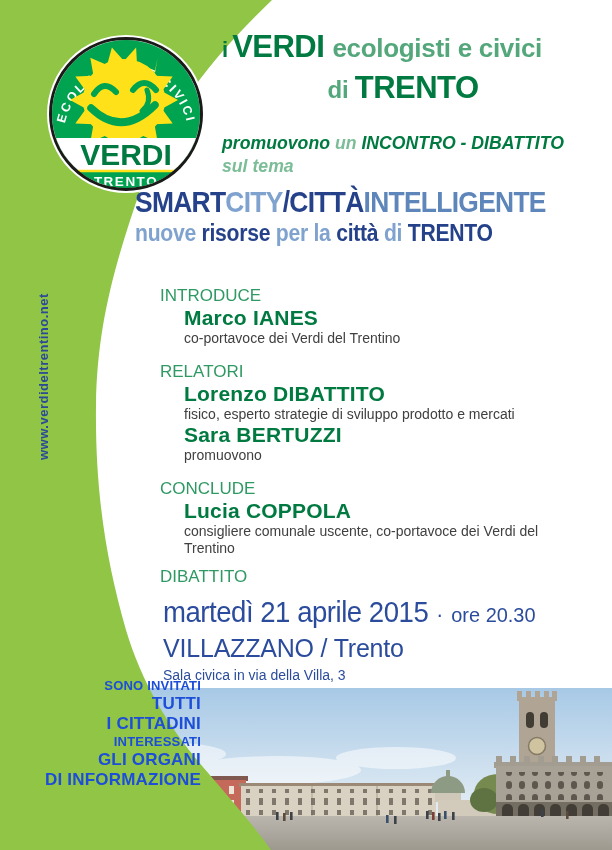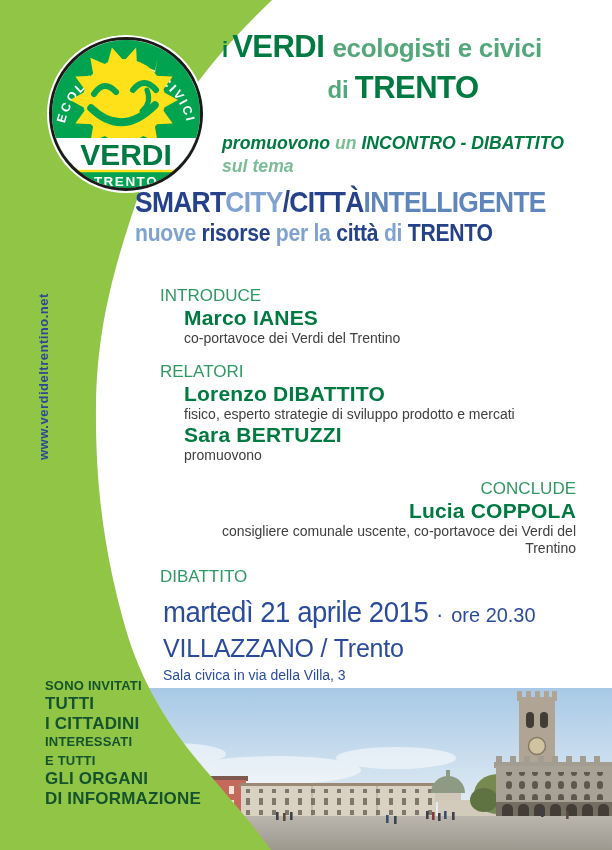--- a/index.html
+++ b/index.html
@@ -21,34 +21,34 @@
   .promo-block .row{transform:scaleX(.93);transform-origin:left top;white-space:nowrap;}
   .c-gdark{color:var(--gdark);} .c-glight{color:var(--glight);}
   .c-bdark{color:var(--bdark);} .c-blight{color:var(--blight);} .c-bmid{color:var(--bmid);}
 
   .theme-block{position:absolute;left:135px;top:185px;z-index:3;font-weight:bold;}
   .theme-l1{font-size:30px;letter-spacing:-.8px;white-space:nowrap;transform:scaleX(.88);transform-origin:left top;line-height:34px;}
   .theme-l2{font-size:23px;letter-spacing:-.3px;white-space:nowrap;transform:scaleX(.92);transform-origin:left top;line-height:28px;}
 
   .speakers{position:absolute;left:136px;top:286px;width:440px;z-index:3;}
   .sec{margin-bottom:15px;margin-left:24px;}
-  .sec.tight{margin-bottom:10px;text-align:right;}
+  .sec.tight{margin-bottom:10px;}
   .sec-label{font-size:17px;line-height:20px;color:var(--glabel);}
   .person-name{font-size:21px;line-height:24px;font-weight:bold;color:var(--gdark);padding-left:24px;letter-spacing:.2px;}
   .person-role{font-size:14px;line-height:17px;color:#404040;padding-left:24px;}
 
   .event-block{position:absolute;left:163px;top:596px;z-index:3;font-weight:normal;color:var(--broyal);}
   .ev1{white-space:nowrap;transform:scaleX(.95);transform-origin:left top;line-height:32px;}
   .ev1 .date{font-size:29px;letter-spacing:-.5px;}
   .ev1 .dot{font-size:22px;margin:0 4px;}
   .ev1 .time{font-size:21px;}
   .ev2{font-size:25px;line-height:30px;letter-spacing:-.2px;}
   .ev3{font-size:14px;line-height:24px;}
 
-  .invite-block{position:absolute;left:45px;top:678px;z-index:4;color:#14532d;font-weight:bold;}
+  .invite-block{position:absolute;left:45px;top:678px;z-index:4;color:#1d4ed8;font-weight:bold;text-align:right;}
   .inv-sm{font-size:13px;line-height:16px;letter-spacing:.2px;}
   .inv-lg{font-size:17px;line-height:20px;letter-spacing:.2px;}
   .gap-top{margin-top:3px;}
 
   .website{position:absolute;left:36px;top:280px;height:180px;z-index:3;
            writing-mode:vertical-rl;transform:rotate(180deg);
            font-size:13px;font-weight:bold;color:#2b4a96;letter-spacing:.5px;
            display:flex;align-items:center;}
 
   .photo{position:absolute;left:126px;top:688px;width:486px;height:162px;z-index:1;}
@@ -297,18 +297,17 @@
       <span>Trento</span>
     </div>
     <div class="ev3">Sala civica in via della Villa, 3</div>
   </div>
 
   <div class="invite-block">
     <div class="inv-sm">SONO INVITATI</div>
     <div class="inv-lg">TUTTI</div>
     <div class="inv-lg">I CITTADINI</div>
     <div class="inv-sm">INTERESSATI</div>
-    <div class="inv-sm gap-top">E TUTTI</div>
     <div class="inv-lg">GLI ORGANI</div>
     <div class="inv-lg">DI INFORMAZIONE</div>
   </div>
 
 </div>
 
 </body></html>

